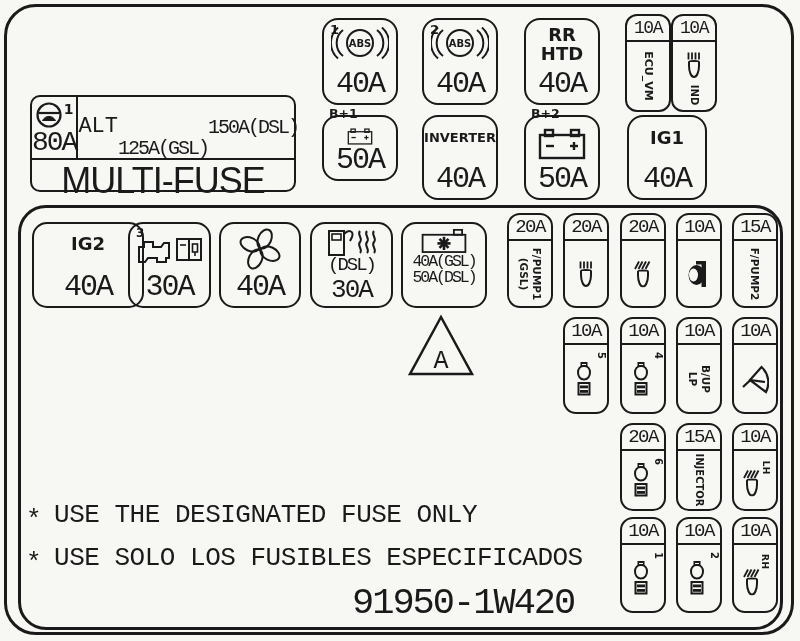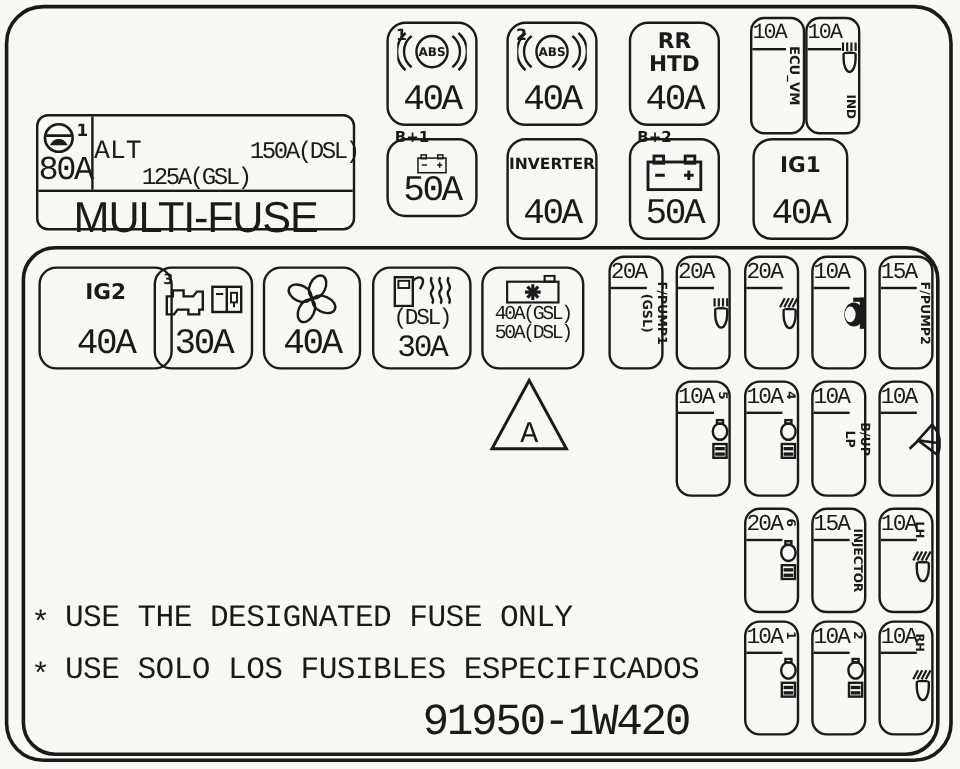--- a/index.html
+++ b/index.html
@@ -18,21 +18,21 @@
   .corner{position:absolute;top:-9px;left:5px;font-weight:bold;font-size:12.5px;line-height:1;}
   
   .mf{left:30px;top:95px;width:266px;height:97px;border:2.5px solid var(--ink);border-radius:10px;
       display:flex;flex-direction:column;}
   .mf-top{display:flex;height:64px;}
   .mf-l{width:133px;border-right:2.5px solid var(--ink);display:flex;flex-direction:column;align-items:center;}
   .mf-r{flex:1;display:flex;flex-direction:row;align-items:center;justify-content:center;}
   .mf-cap{border-top:2.5px solid var(--ink);flex:1;display:flex;align-items:center;justify-content:center;
           font-family:Liberation Sans, sans-serif;font-size:36px;letter-spacing:-1px;}
   
-  .vf{width:46px;border:2.5px solid var(--ink);border-radius:13px;display:flex;flex-direction:row;}
+  .vf{width:46px;border:2.5px solid var(--ink);border-radius:13px;display:flex;flex-direction:column;}
   .vh{height:24px;min-height:24px;border-bottom:2.5px solid var(--ink);display:flex;align-items:center;
       justify-content:center;font-family:"Liberation Mono","DejaVu Sans Mono",monospace;font-size:19px;
       letter-spacing:-1.5px;}
   .vb{position:relative;flex:1;}
   .rlabel{position:absolute;left:50%;top:50%;transform:translate(-50%,-50%) rotate(90deg);
           font-weight:bold;font-size:10.5px;line-height:1.2;text-align:center;white-space:nowrap;}
   .vsup{position:absolute;top:5px;right:2px;transform:rotate(90deg);font-weight:bold;font-size:10px;}
   .sideTag{position:absolute;top:11px;right:3px;transform:rotate(90deg);font-weight:bold;font-size:9.5px;}
   .cicn{position:absolute;left:50%;top:50%;transform:translate(-50%,-50%);}
   

